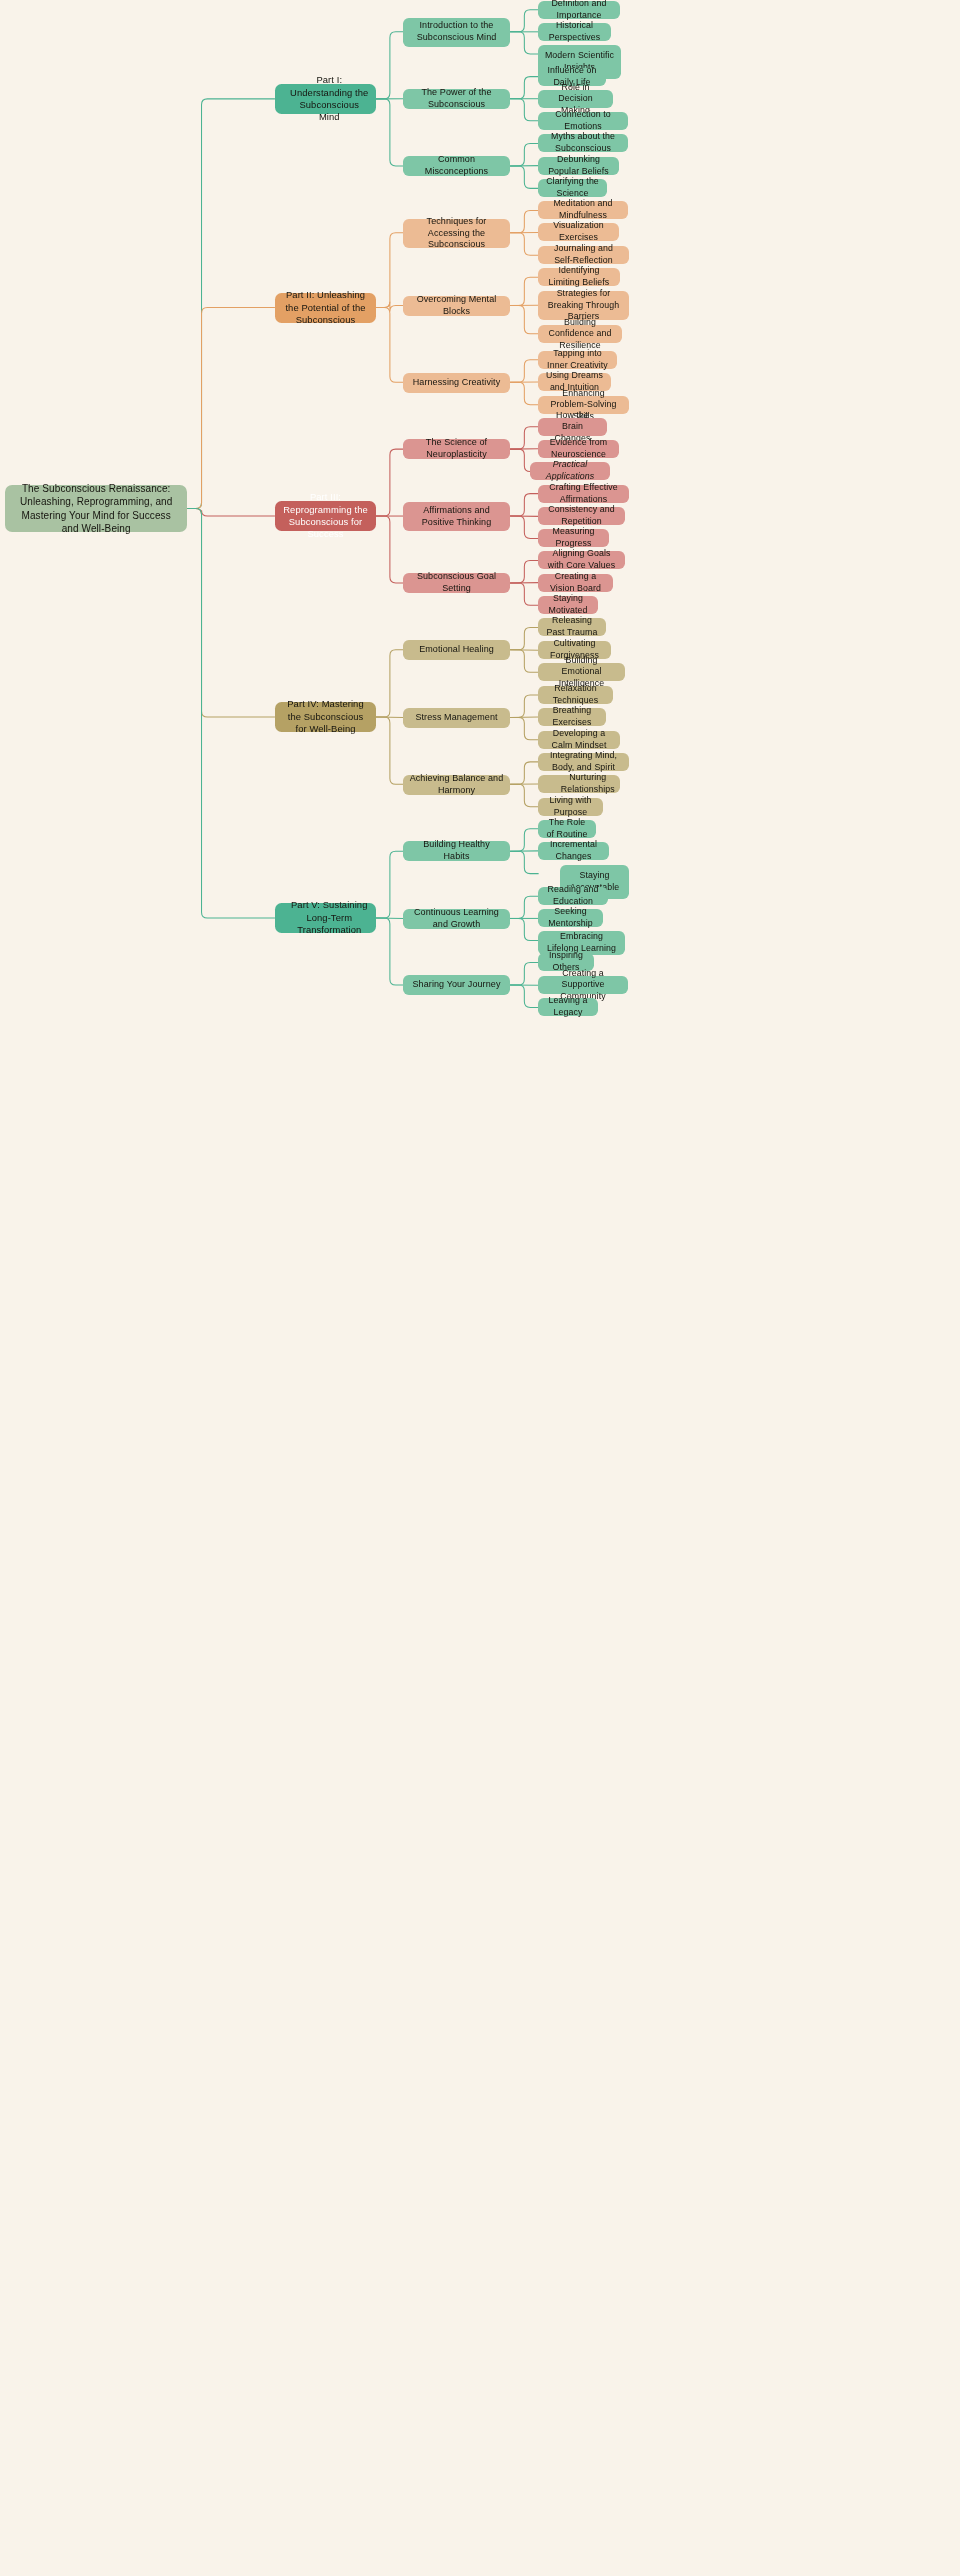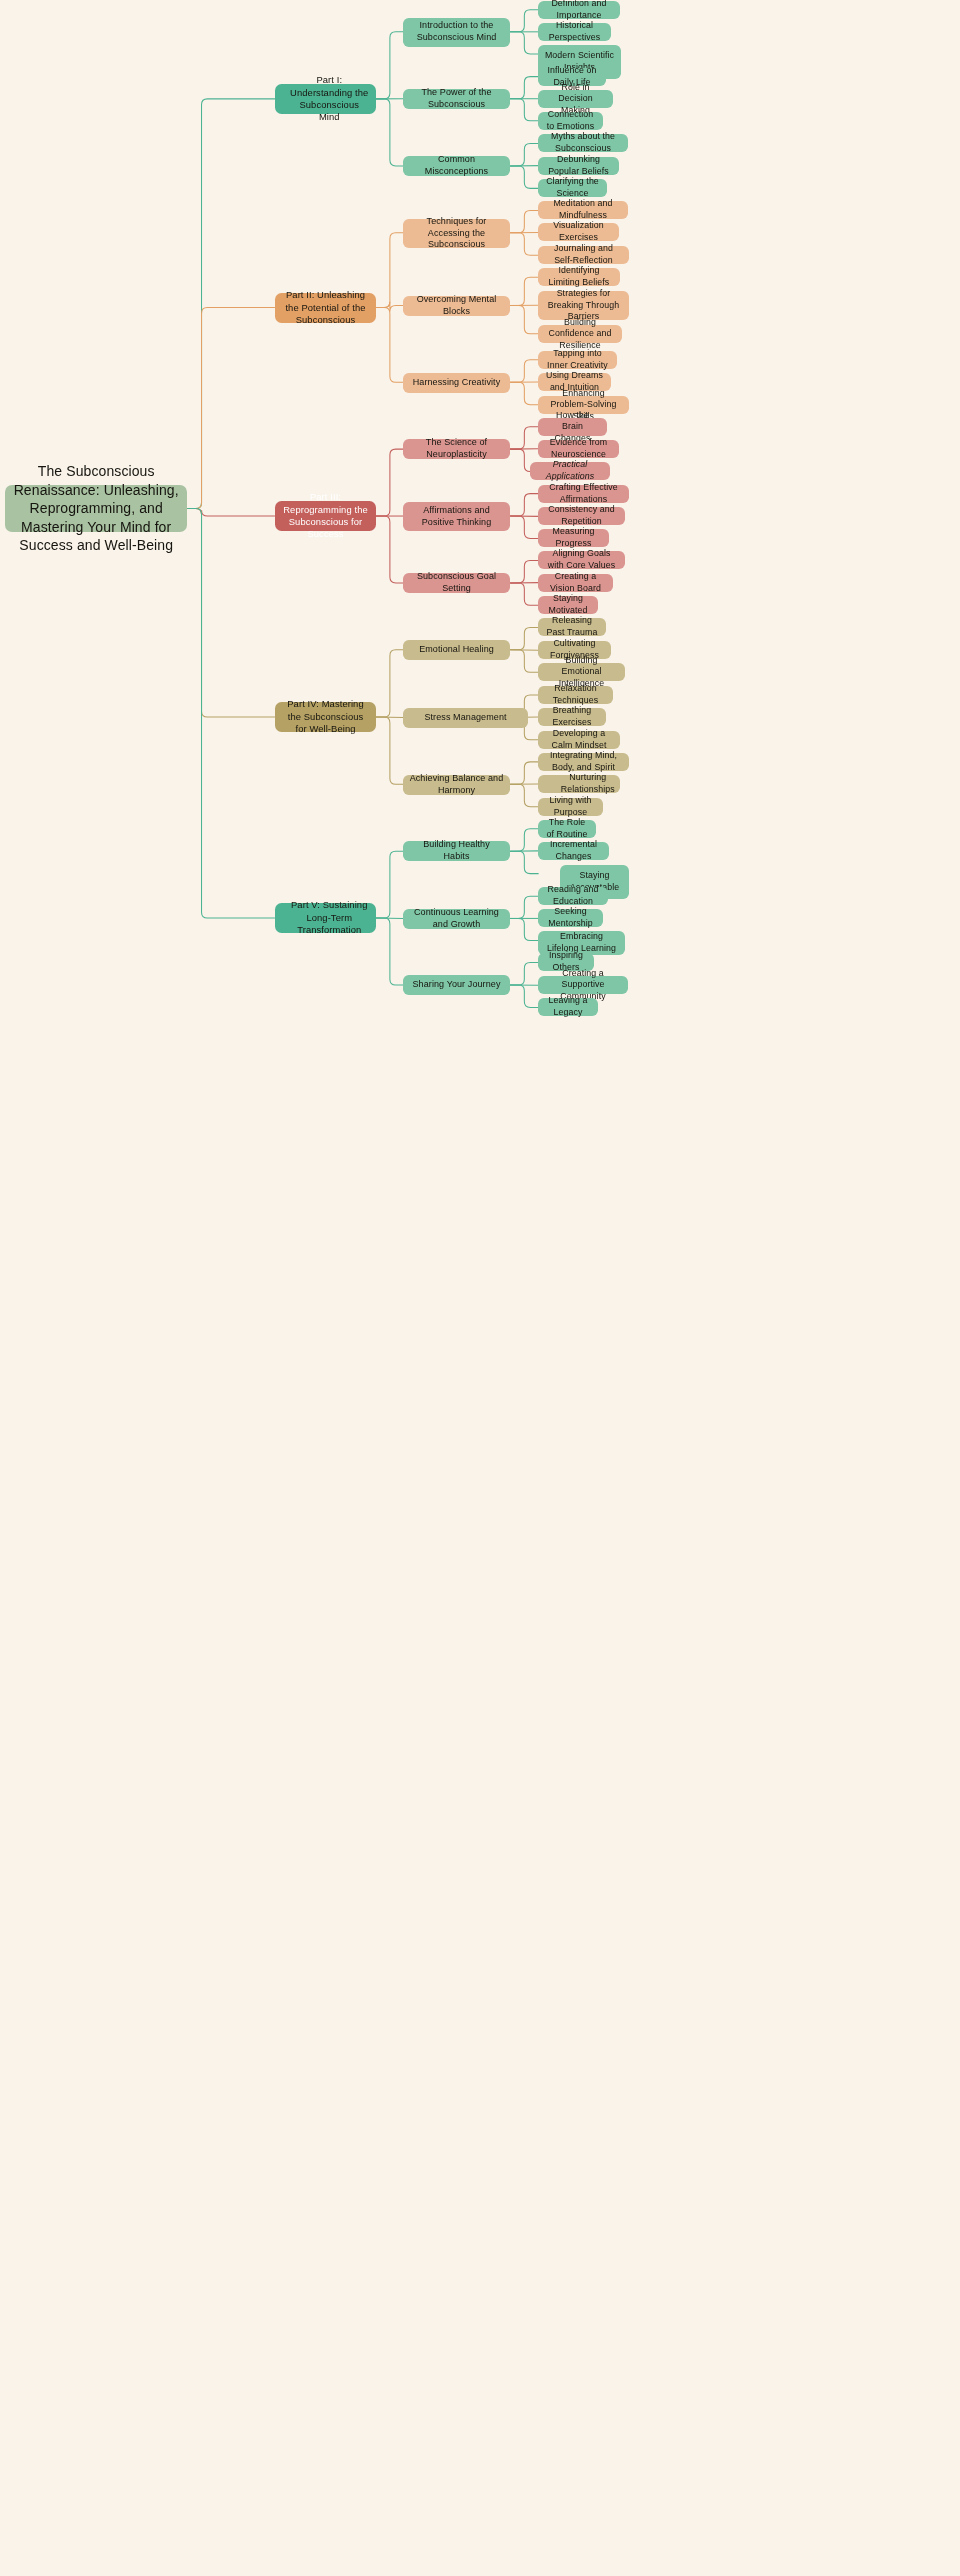--- a/index.html
+++ b/index.html
@@ -19,21 +19,21 @@
     text-align:center;
     border-radius:5.8px;
     color:#16150f;
     line-height:1.32;
     padding:2.6px 6.5px;
     letter-spacing:0.1px;
   }
   
   .lvl-root{
     background:#a9c2a2;
-    font-size:14px;
+    font-size:10px;
     border-radius:7.1px;
   }
   .lvl-part{ font-size:9.4px; border-radius:6.5px; }
   .lvl-topic{ font-size:9px; }
   .lvl-leaf{ font-size:8.8px; }
 
   
   .c-green-dark  { background:#4cb392;padding-left:14px; }
   .c-green-light { background:#7ec6a6; }
   .c-orange-dark { background:#e3a064; }
@@ -114,21 +114,21 @@
       <path d="M 288 782.875 L 301 782.875 Q 310 782.875 310 791.875 L 310 1095 Q 310 1104 319 1104 L 423 1104" fill="none" stroke="#b5a164" stroke-width="1.6"></path>
       <path d="M 288 782.875 L 301 782.875 Q 310 782.875 310 791.875 L 310 1404.5 Q 310 1413.5 319 1413.5 L 423 1413.5" fill="none" stroke="#4cb392" stroke-width="1.6"></path>
     </svg>
   <div id="nodes">
       <div class="node c-green-light lvl-leaf" style="left: 538px; top: 0.6px; width: 82px; height: 18px;">Definition and Importance</div>
       <div class="node c-green-light lvl-leaf" style="left: 538px; top: 23px; width: 73px; height: 18px;">Historical Perspectives</div>
       <div class="node c-green-light lvl-leaf" style="left: 538px; top: 45px; width: 83px; height: 34px;">Modern Scientific Insights</div>
       <div class="node c-green-light lvl-topic" style="left: 403px; top: 17.5px; width: 107px; height: 29px;">Introduction to the Subconscious Mind</div>
       <div class="node c-green-light lvl-leaf" style="left: 538px; top: 68px; width: 68px; height: 18px;">Influence on Daily Life</div>
       <div class="node c-green-light lvl-leaf" style="left: 538px; top: 90px; width: 75px; height: 18px;">Role in Decision Making</div>
-      <div class="node c-green-light lvl-leaf" style="left: 538px; top: 112px; width: 65px; height: 18px;">Connection to Emotions</div>
+      <div class="node c-green-light lvl-leaf" style="left: 538px; top: 112px; width: 90px; height: 18px;">Connection to Emotions</div>
       <div class="node c-green-light lvl-topic" style="left: 403px; top: 89px; width: 107px; height: 19.5px;">The Power of the Subconscious</div>
       <div class="node c-green-light lvl-leaf" style="left: 538px; top: 134px; width: 90px; height: 18px;">Myths about the Subconscious</div>
       <div class="node c-green-light lvl-leaf" style="left: 538px; top: 157px; width: 81px; height: 18px;">Debunking Popular Beliefs</div>
       <div class="node c-green-light lvl-leaf" style="left: 538px; top: 179px; width: 69px; height: 18px;">Clarifying the Science</div>
       <div class="node c-green-light lvl-topic" style="left: 403px; top: 156px; width: 107px; height: 19.5px;">Common Misconceptions</div>
       <div class="node c-green-dark lvl-part" style="left: 275px; top: 84px; width: 101px; height: 30px;">Part I: Understanding the Subconscious Mind</div>
       <div class="node c-orange-light lvl-leaf" style="left: 538px; top: 201px; width: 90px; height: 18px;">Meditation and Mindfulness</div>
       <div class="node c-orange-light lvl-leaf" style="left: 538px; top: 223px; width: 81px; height: 18px;">Visualization Exercises</div>
       <div class="node c-orange-light lvl-leaf" style="left: 538px; top: 246px; width: 91px; height: 18px;">Journaling and Self-Reflection</div>
       <div class="node c-orange-light lvl-topic" style="left: 403px; top: 219px; width: 107px; height: 29px;">Techniques for Accessing the Subconscious</div>
@@ -154,21 +154,21 @@
       <div class="node c-red-light lvl-leaf" style="left: 538px; top: 596px; width: 60px; height: 18px;">Staying Motivated</div>
       <div class="node c-red-light lvl-topic" style="left: 403px; top: 573px; width: 107px; height: 19.5px;">Subconscious Goal Setting</div>
       <div class="node c-red-dark lvl-part" style="left: 275px; top: 501px; width: 101px; height: 30px;">Part III: Reprogramming the Subconscious for Success</div>
       <div class="node c-khaki-light lvl-leaf" style="left: 538px; top: 618px; width: 68px; height: 18px;">Releasing Past Trauma</div>
       <div class="node c-khaki-light lvl-leaf" style="left: 538px; top: 641px; width: 73px; height: 18px;">Cultivating Forgiveness</div>
       <div class="node c-khaki-light lvl-leaf" style="left: 538px; top: 663px; width: 87px; height: 18px;">Building Emotional Intelligence</div>
       <div class="node c-khaki-light lvl-topic" style="left: 403px; top: 640px; width: 107px; height: 19.5px;">Emotional Healing</div>
       <div class="node c-khaki-light lvl-leaf" style="left: 538px; top: 686px; width: 75px; height: 18px;">Relaxation Techniques</div>
       <div class="node c-khaki-light lvl-leaf" style="left: 538px; top: 708px; width: 68px; height: 18px;">Breathing Exercises</div>
       <div class="node c-khaki-light lvl-leaf" style="left: 538px; top: 731px; width: 82px; height: 18px;">Developing a Calm Mindset</div>
-      <div class="node c-khaki-light lvl-topic" style="left: 403px; top: 708px; width: 125px; height: 19.5px;">Stress Management</div>
+      <div class="node c-khaki-light lvl-topic" style="left: 403px; top: 708px; width: 107px; height: 19.5px;">Stress Management</div>
       <div class="node c-khaki-light lvl-leaf" style="left: 538px; top: 753px; width: 91px; height: 18px;">Integrating Mind, Body, and Spirit</div>
       <div class="node c-khaki-light lvl-leaf" style="left: 538px; top: 775px; width: 82px; height: 18px; padding-left: 24px;">Nurturing Relationships</div>
       <div class="node c-khaki-light lvl-leaf" style="left: 538px; top: 798px; width: 65px; height: 18px;">Living with Purpose</div>
       <div class="node c-khaki-light lvl-topic" style="left: 403px; top: 775px; width: 107px; height: 19.5px;">Achieving Balance and Harmony</div>
       <div class="node c-khaki-dark lvl-part" style="left: 275px; top: 702px; width: 101px; height: 30px;">Part IV: Mastering the Subconscious for Well-Being</div>
       <div class="node c-green-light lvl-leaf" style="left: 538px; top: 820px; width: 58px; height: 18px;">The Role of Routine</div>
       <div class="node c-green-light lvl-leaf" style="left: 538px; top: 842px; width: 71px; height: 18px;">Incremental Changes</div>
       <div class="node c-green-light lvl-leaf" style="left: 560px; top: 865px; width: 69px; height: 34px;">Staying Accountable</div>
       <div class="node c-green-light lvl-topic" style="left: 403px; top: 841px; width: 107px; height: 19.5px;">Building Healthy Habits</div>
       <div class="node c-green-light lvl-leaf" style="left: 538px; top: 887px; width: 70px; height: 18px;">Reading and Education</div>

